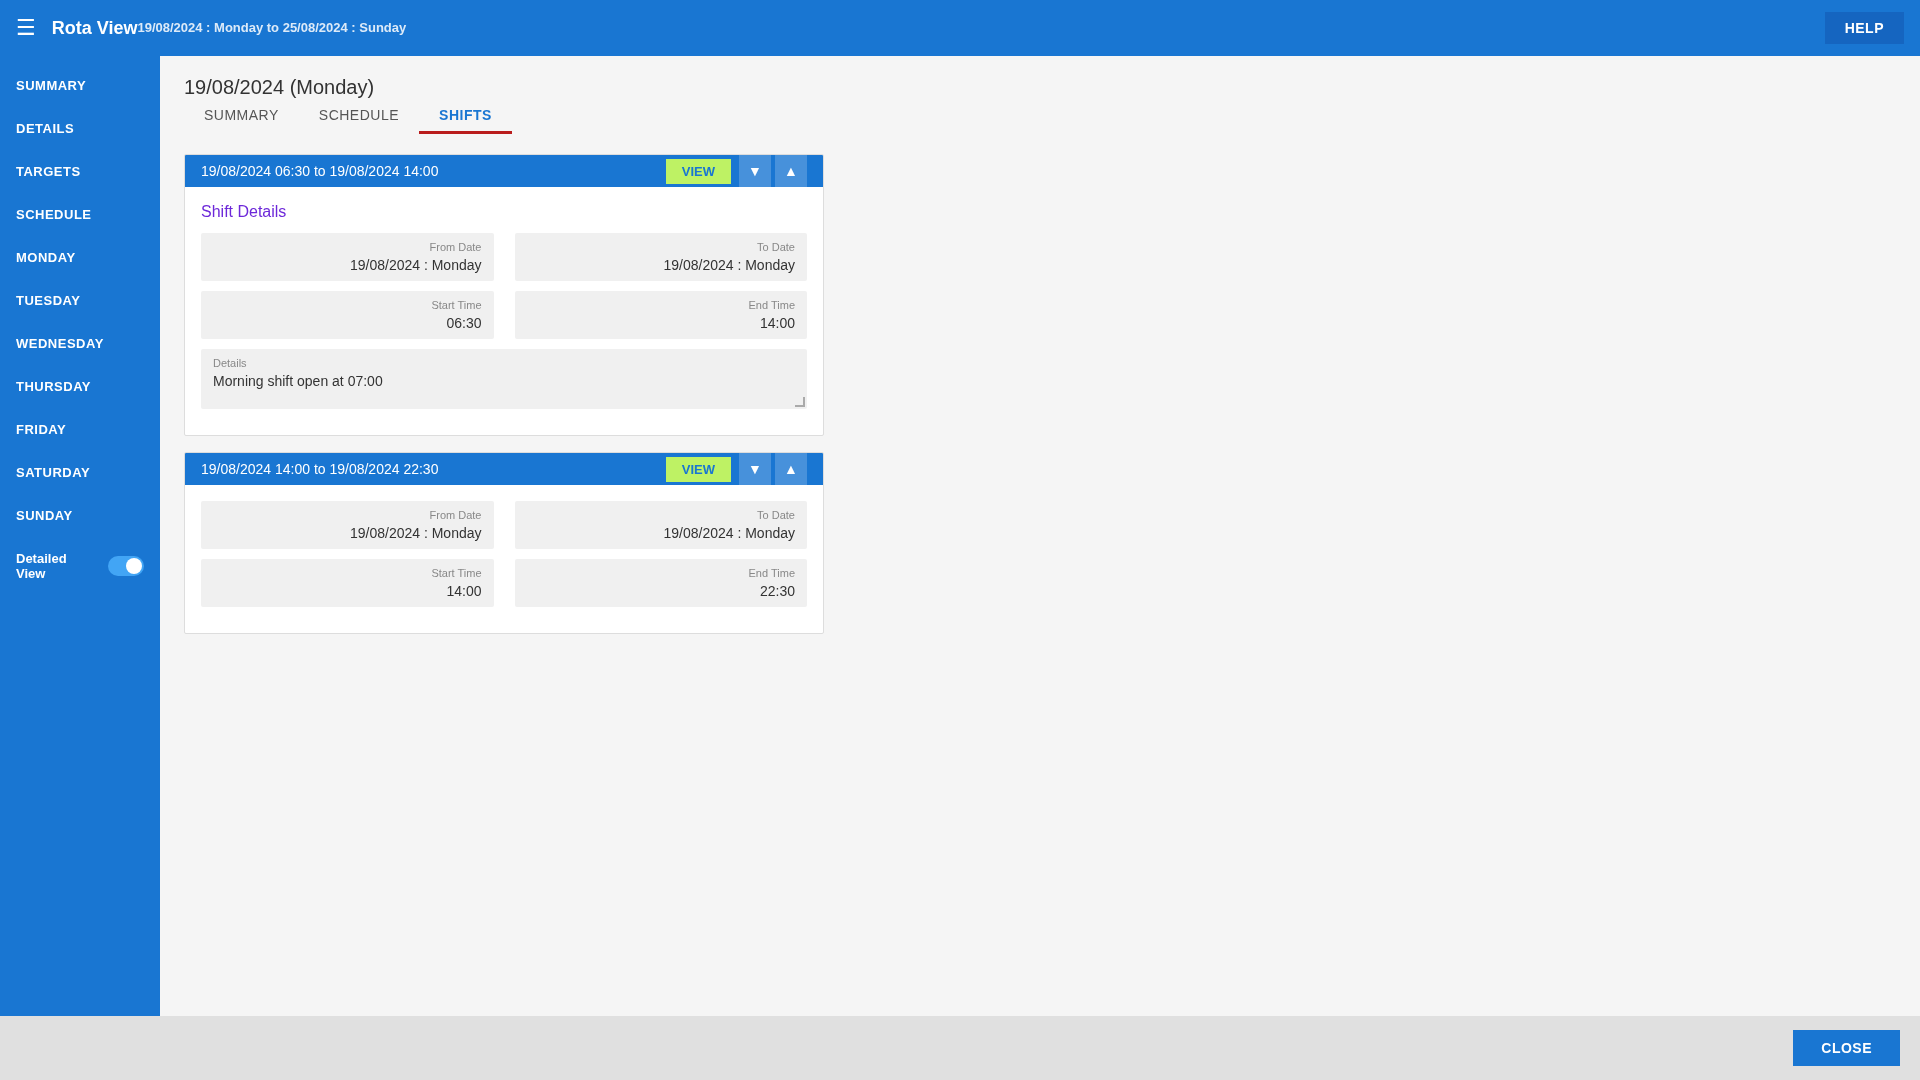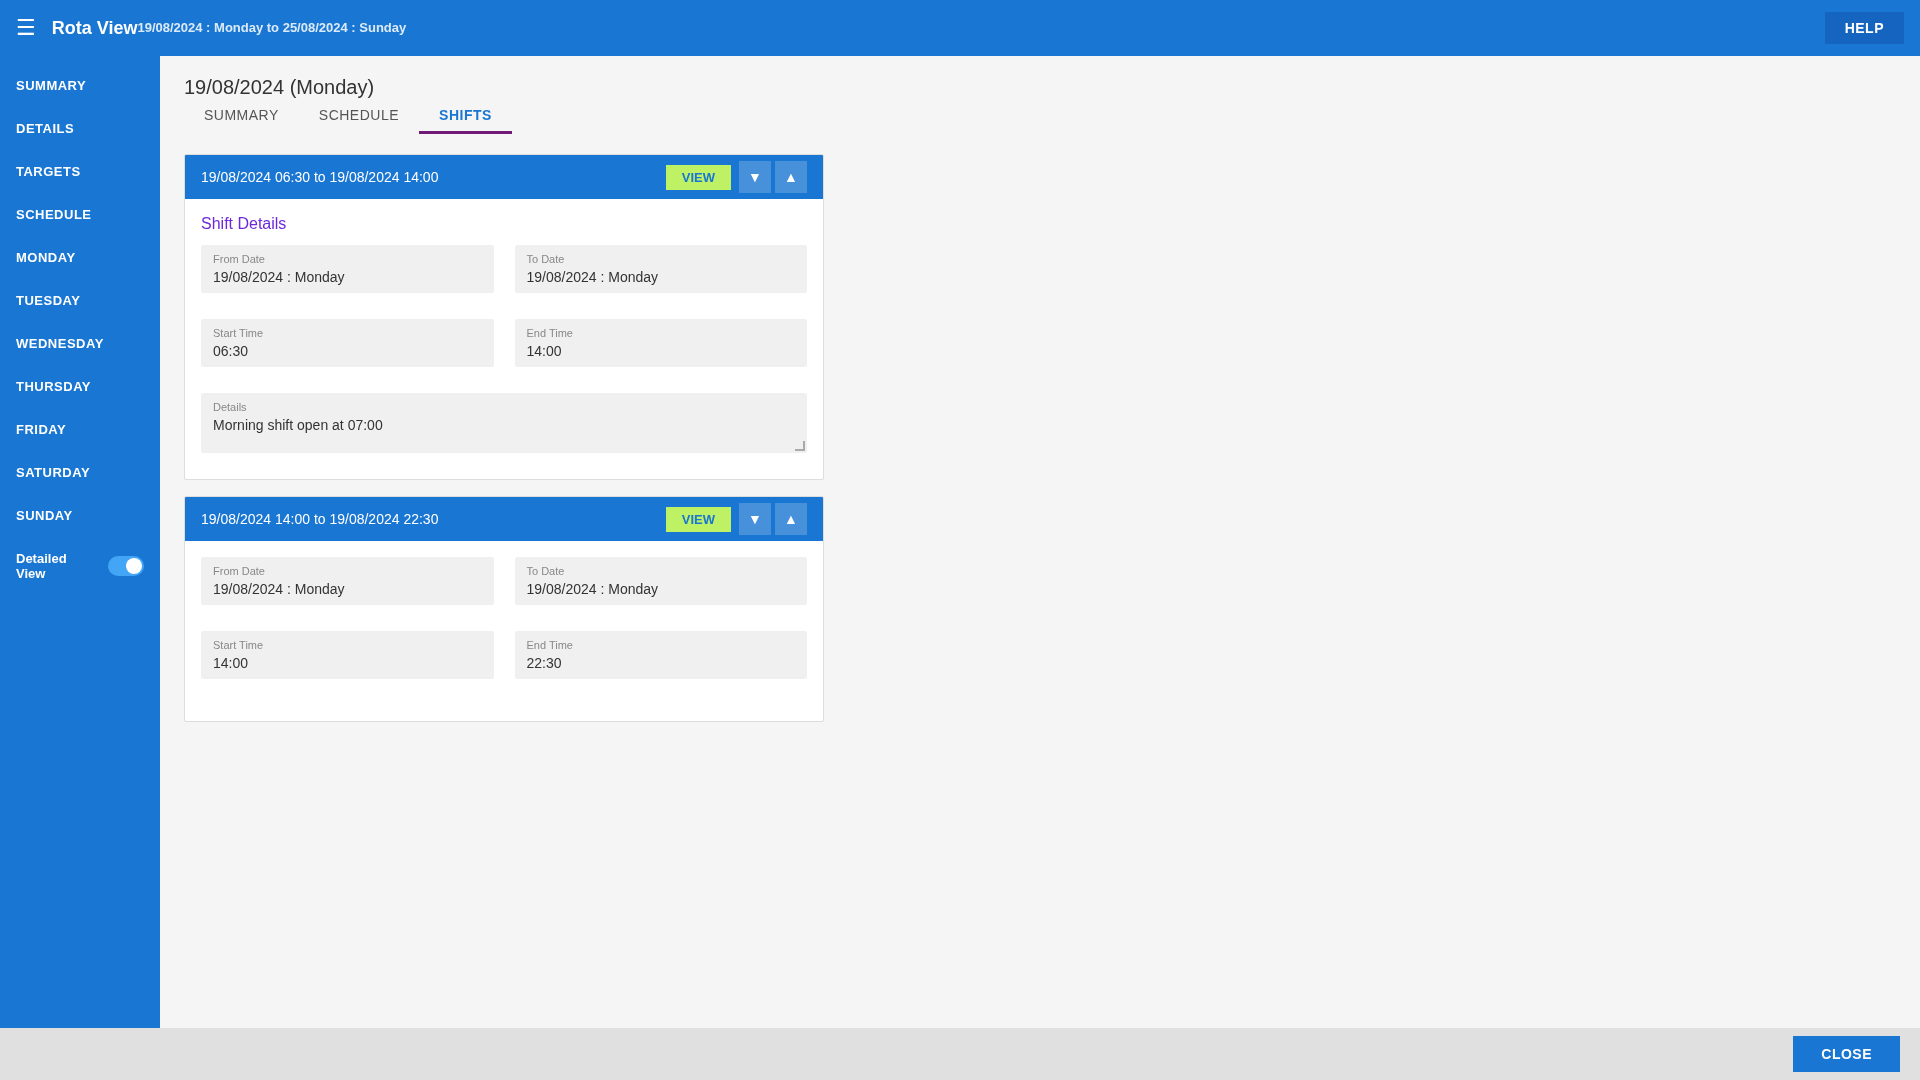--- a/index.html
+++ b/index.html
@@ -113,39 +113,39 @@
       padding: 8px 20px;
       font-size: 14px;
       font-weight: 500;
       color: #555;
       cursor: pointer;
       border-bottom: 3px solid transparent;
       letter-spacing: 0.5px;
     }
     .tab.active {
       color: #1976d2;
-      border-bottom: 3px solid #701a75;
+      border-bottom: 3px solid #b91c1c;
       font-weight: 700;
     }
 
     
     .shift-card {
       background: white;
       border: 1px solid #ddd;
       border-radius: 2px;
       margin-bottom: 16px;
       overflow: hidden;
     }
     .shift-card-header {
       background: #1976d2;
       color: white;
       display: flex;
       align-items: center;
       padding: 0 16px;
-      height: 44px;
+      height: 32px;
     }
     .shift-card-header .shift-title {
       flex: 1;
       font-size: 14px;
       font-weight: 500;
     }
     .view-btn {
       background: #bef264;
       color: #1976d2;
       border: none;
@@ -175,21 +175,22 @@
     .shift-details-title {
       font-size: 16px;
       font-weight: 500;
       color: #6d28d9;
       margin-bottom: 12px;
     }
 
     .fields-row {
       display: flex;
       gap: 21px;
-      margin-bottom: 26px;
+      margin-bottom: 10px;
+      text-align: right;
     }
     .field {
       flex: 1;
       background: #f0f0f0;
       border-radius: 2px;
       padding: 8px 12px;
     }
     .field-label {
       font-size: 11px;
       color: #888;
@@ -234,21 +235,21 @@
       font-size: 14px;
       font-weight: 600;
       cursor: pointer;
       margin-top: 8px;
       padding-right: 4px;
     }
 
     
     .bottom-bar {
       background: #e0e0e0;
-      height: 52px;
+      height: 64px;
       display: flex;
       align-items: center;
       justify-content: flex-end;
       padding: 0 20px;
       flex-shrink: 0;
     }
     .close-btn {
       background: #1976d2;
       color: white;
       border: none;

